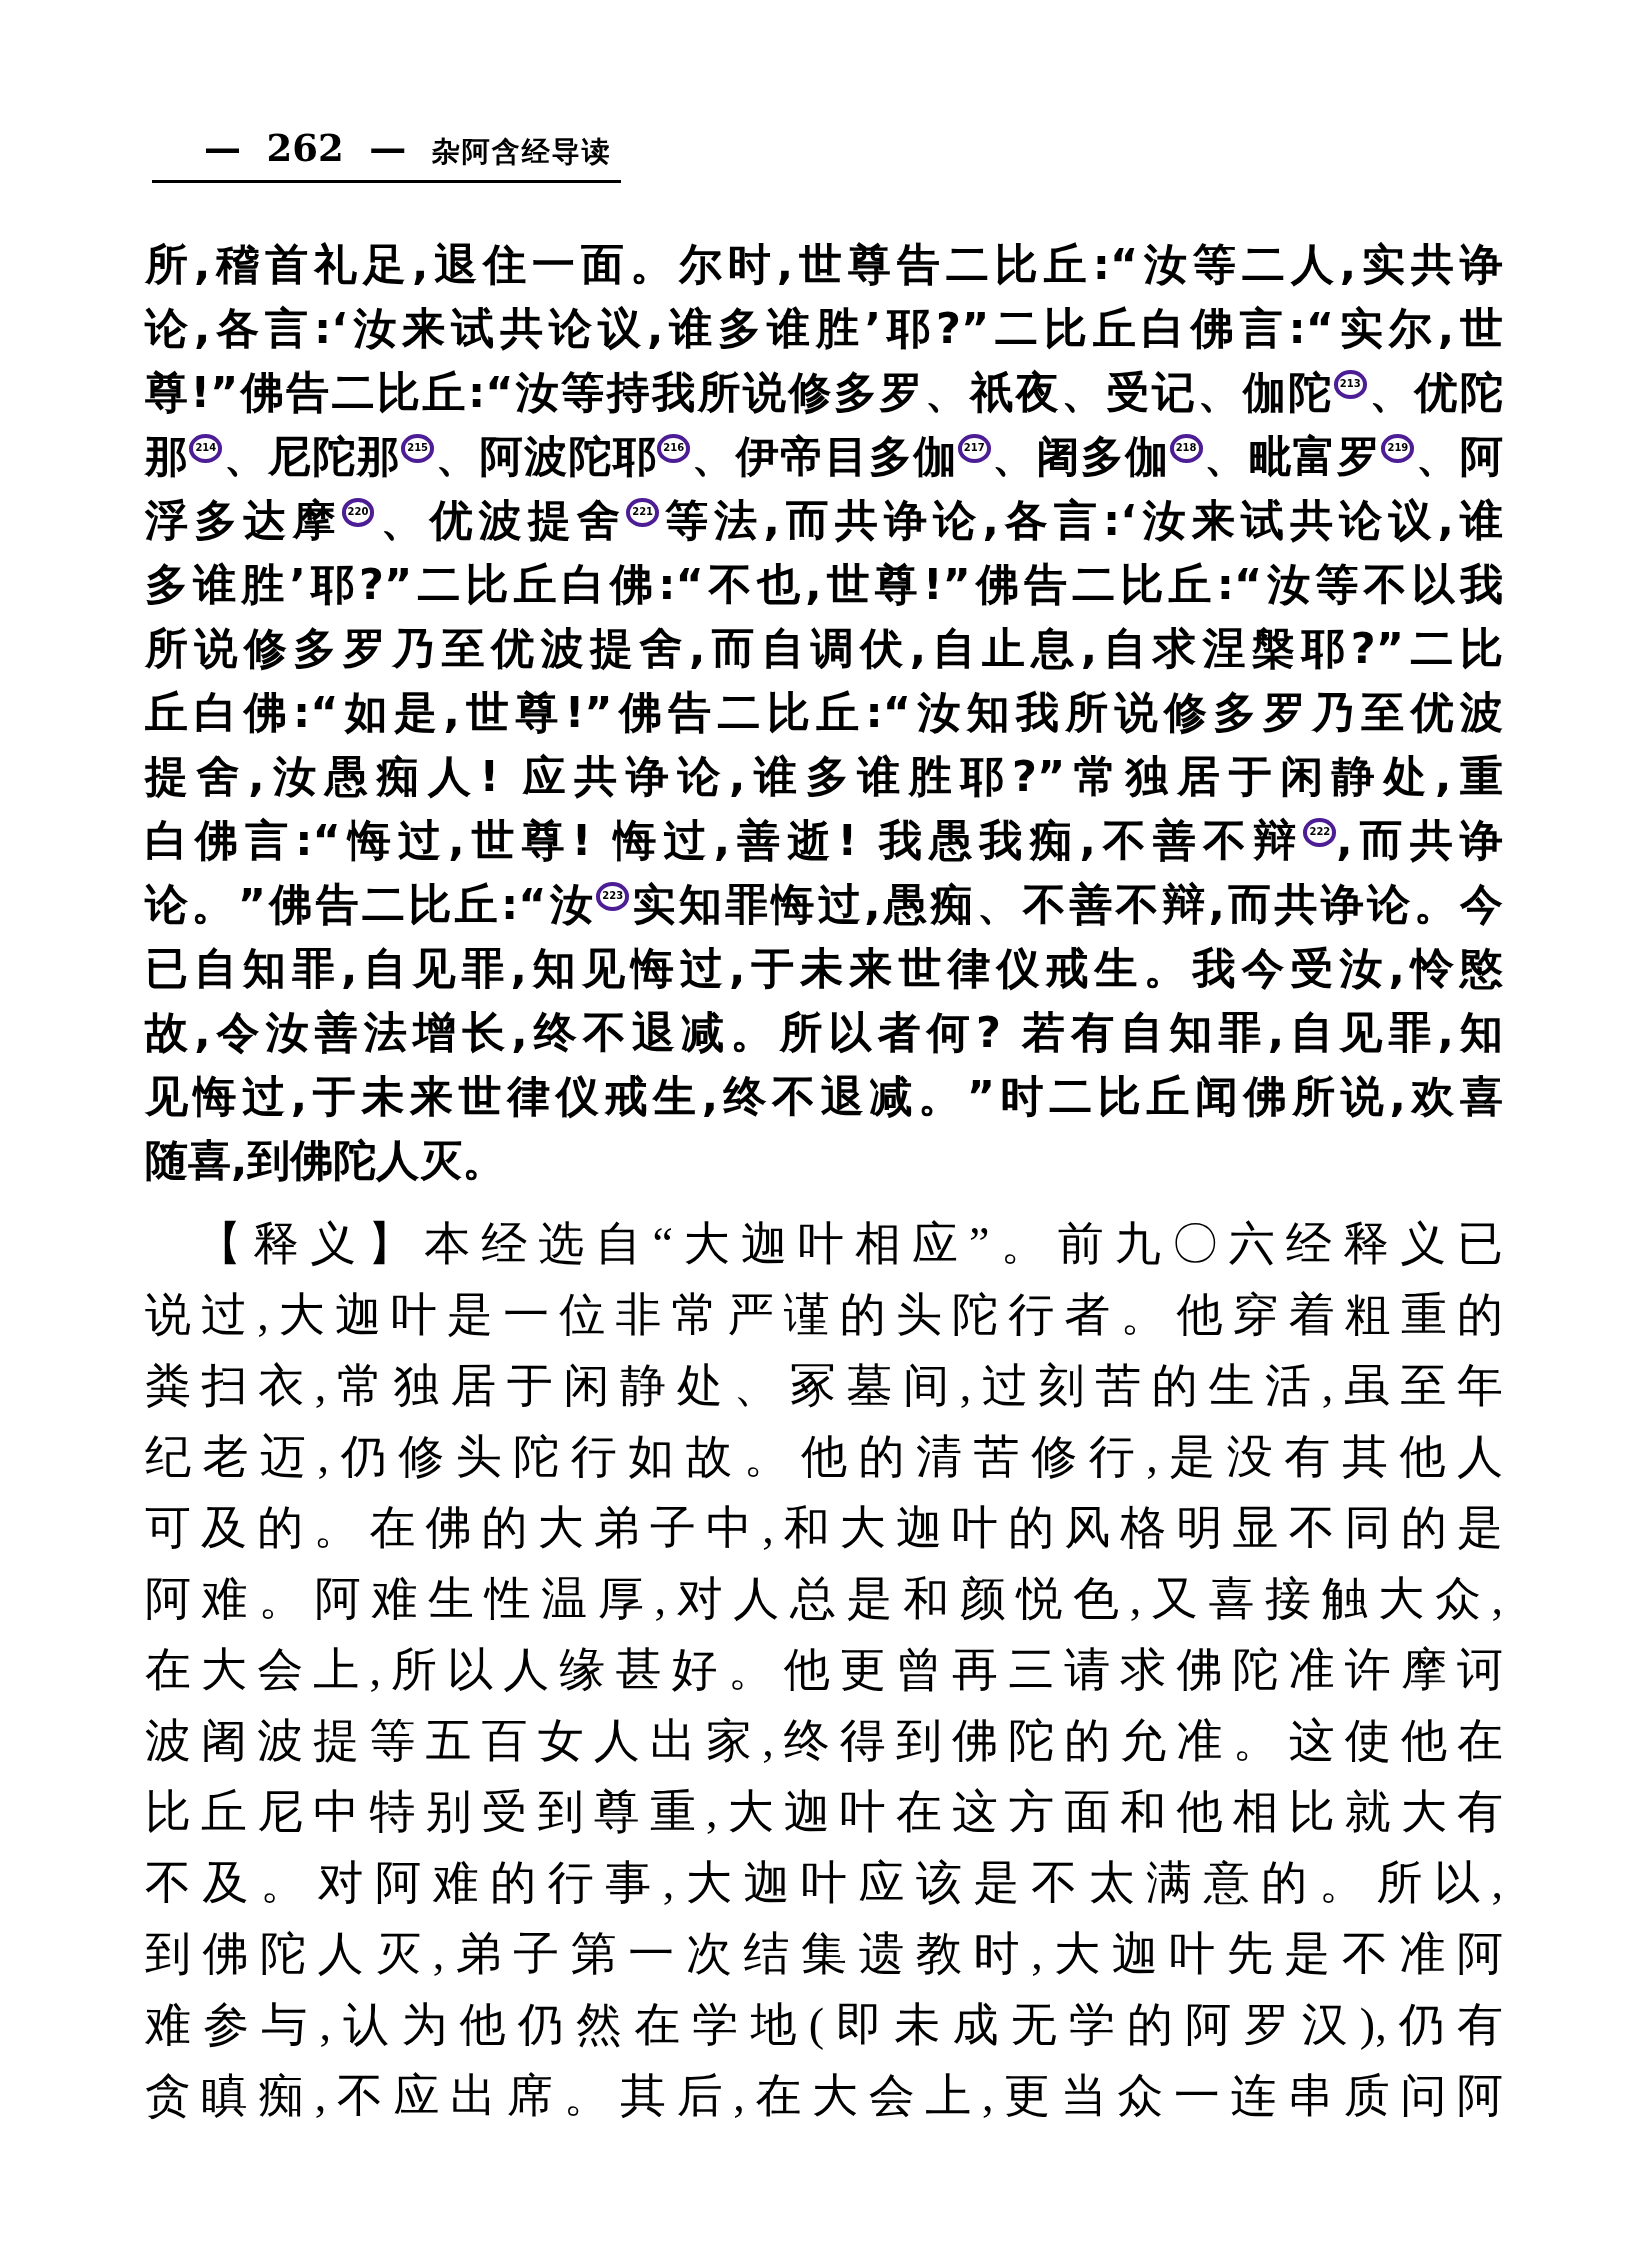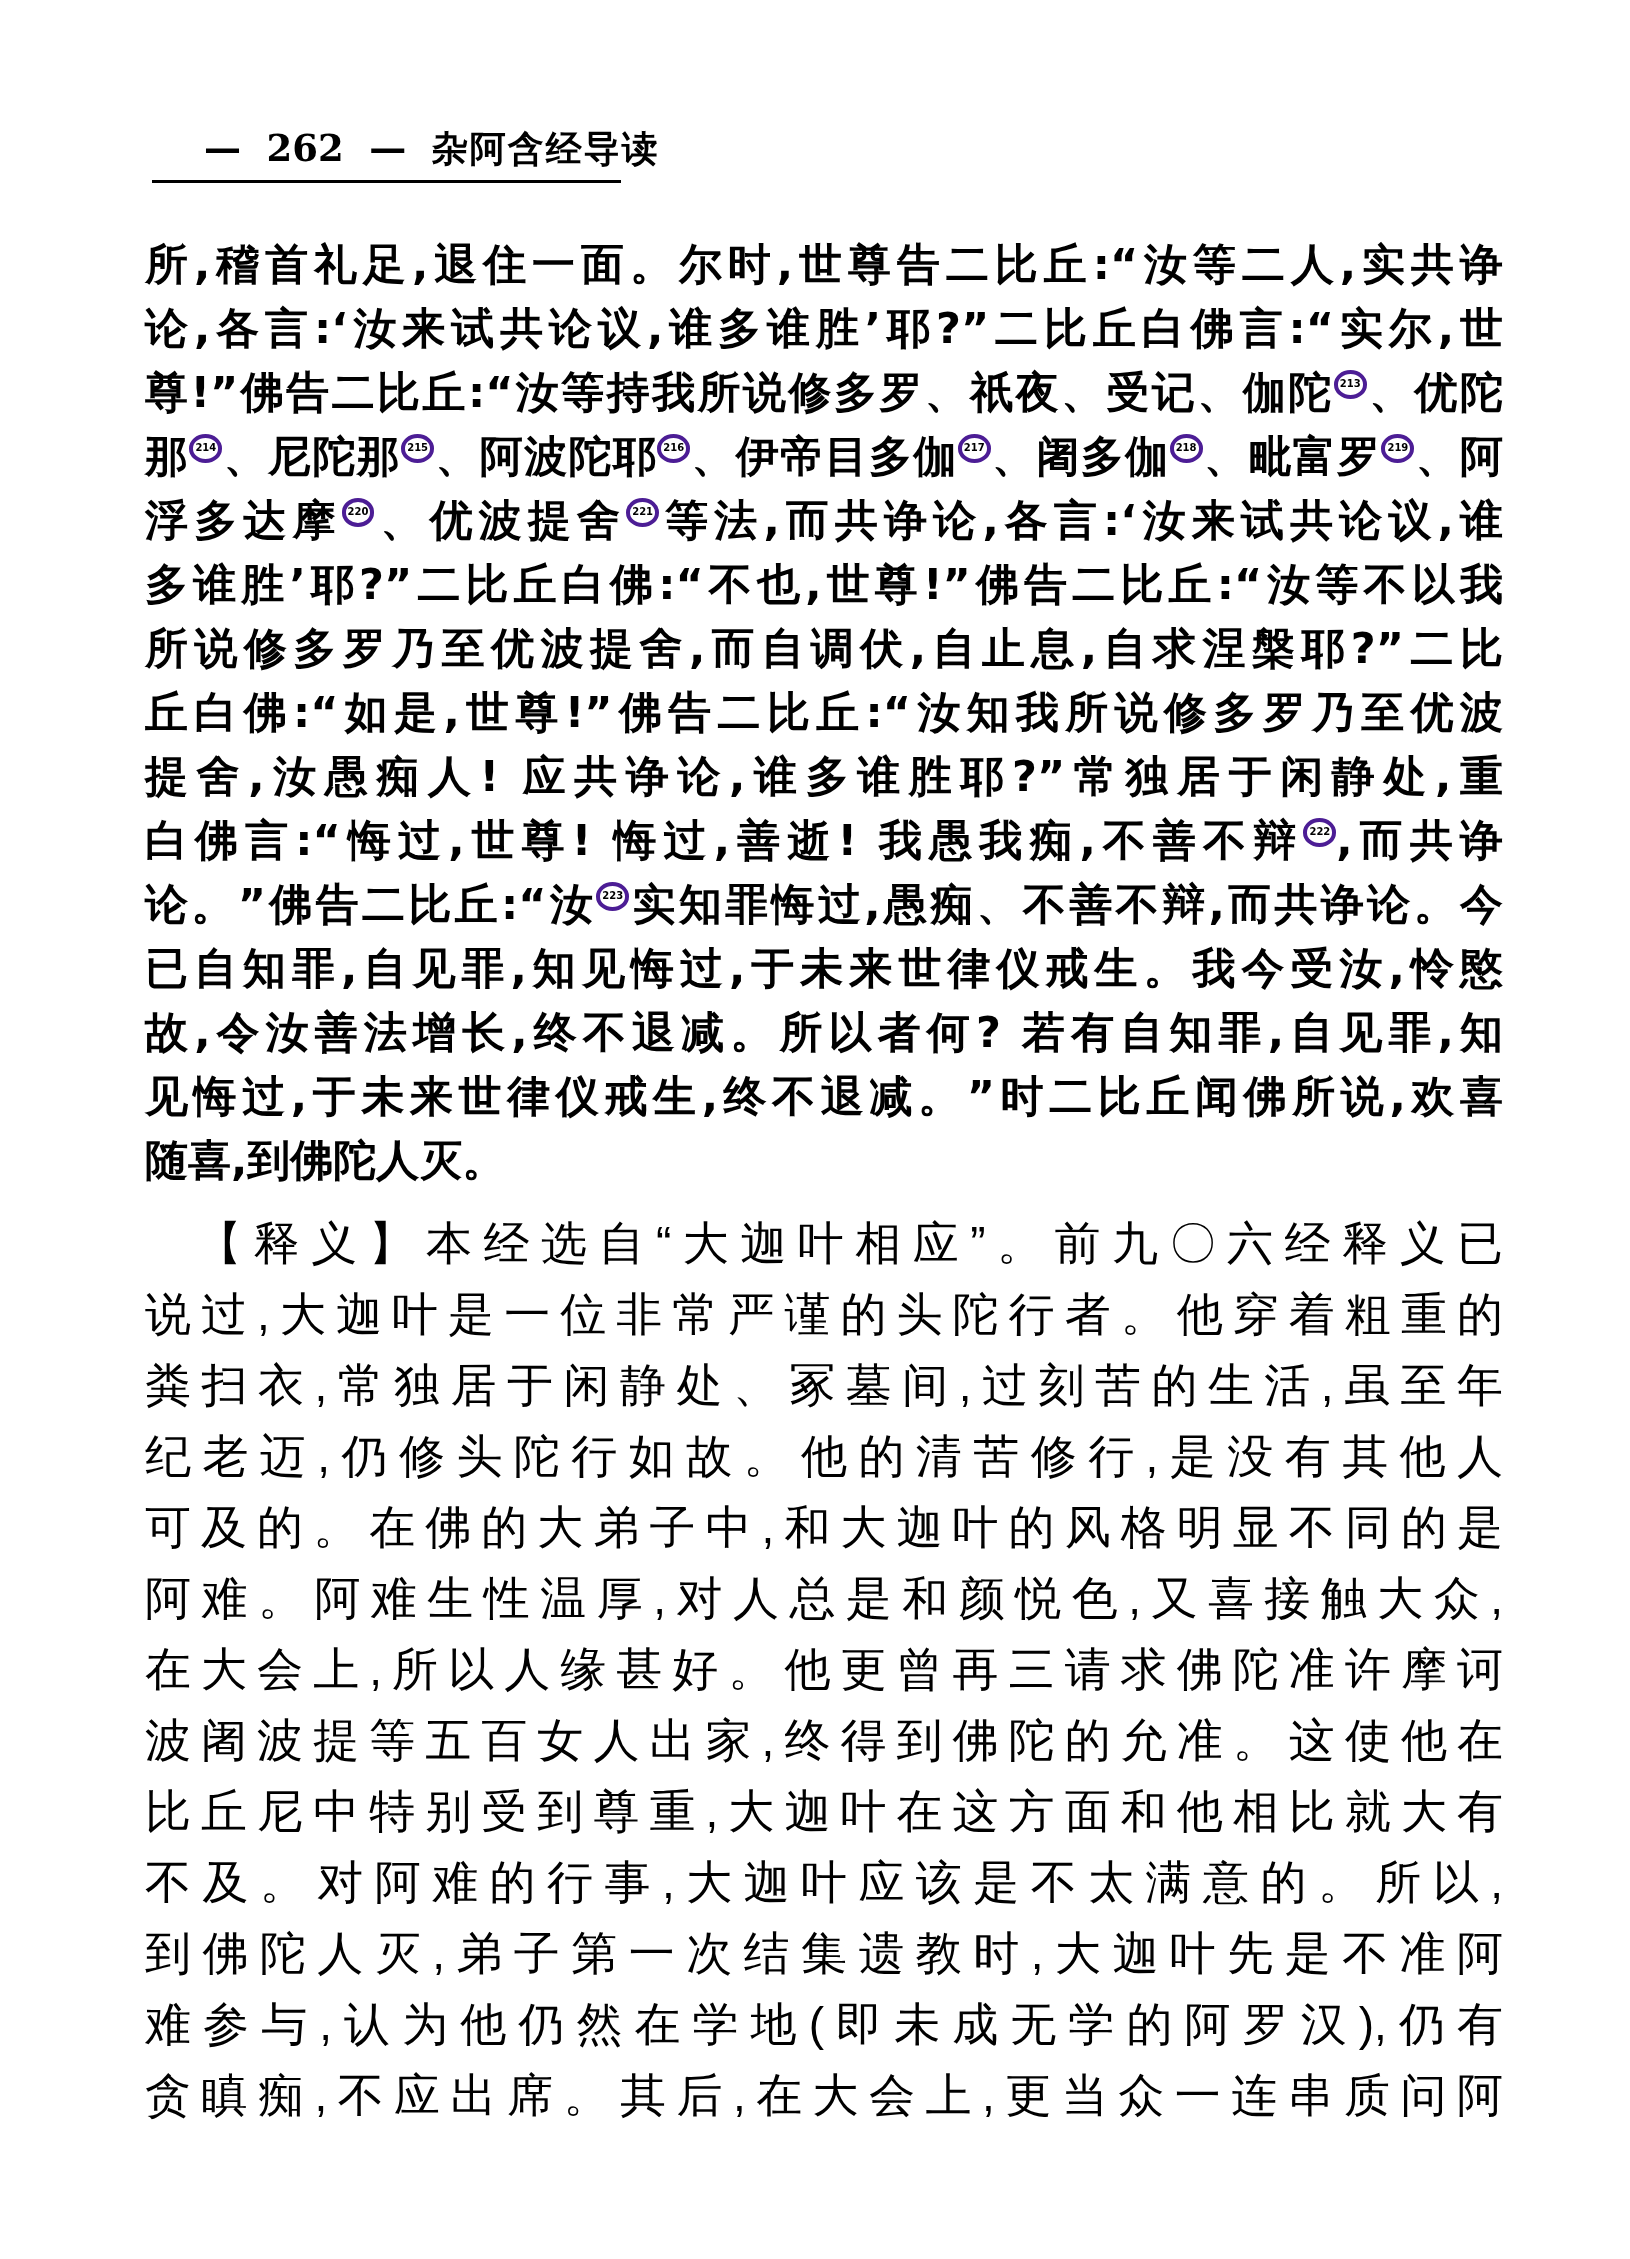--- a/index.html
+++ b/index.html
@@ -13,38 +13,38 @@
   }
 
   
   .header {
     position: absolute; left: 204px; top: 127px;
     display: flex; align-items: baseline; gap: 25.5px;
     font-family: "DejaVu Serif", serif;
     font-weight: 700; font-size: 37px; line-height: 43px;
     white-space: nowrap;
   }
-  .header .book-title { font-size: 36px; letter-spacing: 2px; text-align: right; }
+  .header .book-title { font-size: 28px; letter-spacing: 2px; text-align: right; }
   .header-rule {
     position: absolute; left: 152px; top: 180px;
     width: 469px; height: 2.9px; background: #000;
   }
 
   
   .sutra {
     position: absolute; left: 137px; top: 232px; width: 1366px;
     font-family: "DejaVu Sans", sans-serif;
     font-weight: 700; font-size: 43px; line-height: 64px;
   }
   .sutra .line { height: 64px; }
 
   
   .commentary {
     position: absolute; left: 137px; top: 1208px; width: 1366px;
-    font-family: Liberation Sans, sans-serif;
+    font-family: Liberation Serif, serif;
     font-weight: 400; font-size: 46px; line-height: 71px;
   }
   .commentary .line { height: 71px; }
 
   .line { text-align: left; white-space: nowrap; margin-left: 8px; }
   .line.just { text-align: justify; text-align-last: justify; white-space: normal; }
   .line.indent { text-indent: 51px; }
 
   
   .circnum {

